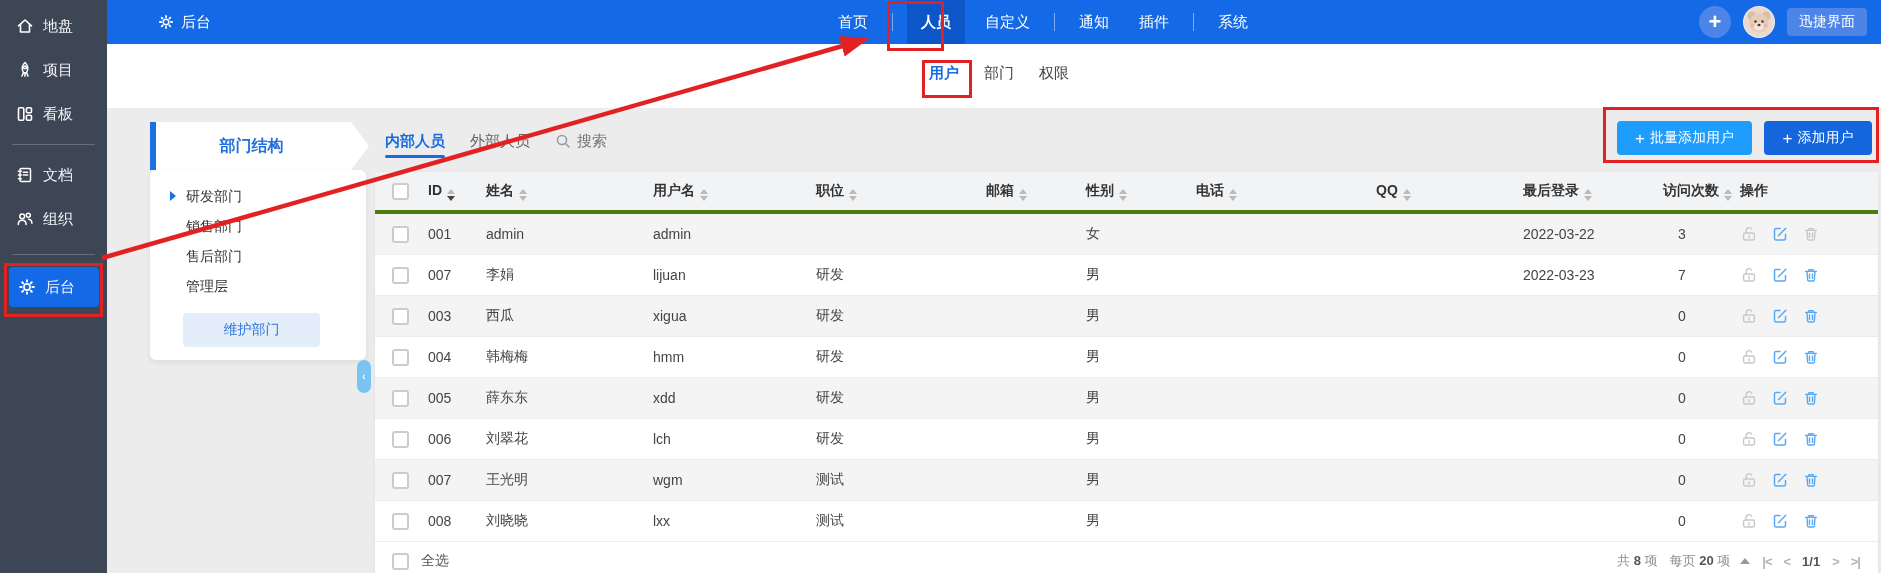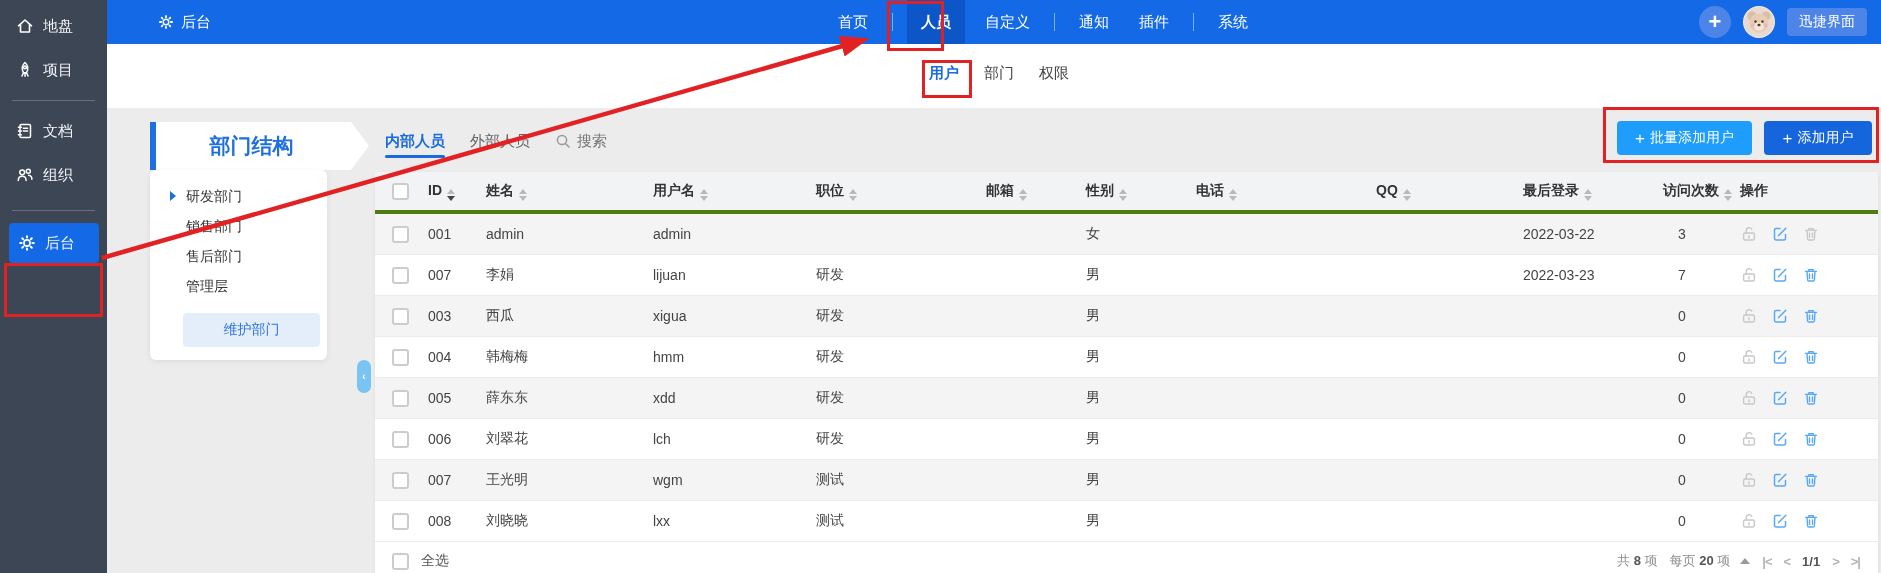--- a/index.html
+++ b/index.html
@@ -33,23 +33,23 @@
 
   
   .subnav-tabs{position:absolute;left:929px;top:60px;display:flex;gap:25px;font-size:15px;color:#444;z-index:3;}
   .subnav-tab{cursor:pointer;padding:4px 0;}
   .subnav-tab.active{color:#1b6be0;font-weight:bold;}
 
   
   .dept-banner{position:absolute;left:150px;top:122px;width:213px;height:48px;background:#fff;z-index:2;
     clip-path:polygon(0 0,calc(100% - 18px) 0,100% 50%,calc(100% - 18px) 100%,0 100%);
     border-left:6px solid #1f6fe0;display:flex;align-items:center;justify-content:center;
-    color:#1f6fe0;font-size:21px;font-weight:bold;box-shadow:0 1px 3px rgba(0,0,0,.08);}
+    color:#1f6fe0;font-size:16px;font-weight:bold;box-shadow:0 1px 3px rgba(0,0,0,.08);}
   .dept-banner span{margin-right:22px;}
-  .dept-panel{position:absolute;left:150px;top:170px;width:177px;height:190px;background:#fff;border-radius:6px;box-shadow:0 2px 6px rgba(0,0,0,.07);z-index:2;}
+  .dept-panel{position:absolute;left:150px;top:170px;width:216px;height:190px;background:#fff;border-radius:6px;box-shadow:0 2px 6px rgba(0,0,0,.07);z-index:2;}
   .dept-tree{padding-top:11px;}
   .dept-item{position:relative;height:30px;line-height:30px;padding-left:36px;font-size:14px;color:#333;cursor:pointer;}
   .dept-caret{position:absolute;left:20px;top:10px;width:0;height:0;border-left:6px solid #1f6fe0;border-top:5px solid transparent;border-bottom:5px solid transparent;}
   .dept-btn{position:absolute;left:33px;top:143px;width:137px;height:34px;background:#e4eefb;color:#2e74de;font-size:14px;border:none;border-radius:4px;display:flex;align-items:center;justify-content:center;cursor:pointer;}
   .collapse-handle{position:absolute;left:357px;top:360px;width:14px;height:33px;border-radius:7px;background:#79c4f3;color:#fff;display:flex;align-items:center;justify-content:center;font-size:10px;font-weight:bold;cursor:pointer;z-index:2;}
 
   
   .people-tabs{position:absolute;left:385px;top:126px;height:30px;display:flex;align-items:center;gap:25px;font-size:15px;color:#666;z-index:2;}
   .ptab{cursor:pointer;position:relative;height:30px;display:flex;align-items:center;}
   .ptab.active{color:#1b6be0;font-weight:bold;}
@@ -123,20 +123,30 @@
         <svg width="20" height="20" viewBox="0 0 20 20" fill="none" stroke="#fff" stroke-width="1.5" stroke-linecap="round" stroke-linejoin="round">
             <path d="M10 2.5 C12.8 5 13.6 9 11.4 12.8 H8.6 C6.4 9 7.2 5 10 2.5 Z"></path>
             <circle cx="10" cy="7.4" r="1.4"></circle>
             <path d="M8.4 12.8 L7 16"></path>
             <path d="M11.6 12.8 L13 16"></path>
             <path d="M10 13.2 V16.2"></path>
           </svg>
       </span>
       <span>项目</span>
     </div>
+    <div class="side-item">
+      <span class="s-ico">
+        <svg width="20" height="20" viewBox="0 0 20 20" fill="none" stroke="#fff" stroke-width="1.6" stroke-linejoin="round">
+            <rect x="3.5" y="3.8" width="5.3" height="12.4" rx="1.2"></rect>
+            <rect x="11.4" y="3.8" width="5.1" height="5" rx="1.2"></rect>
+            <rect x="11.4" y="11.2" width="5.1" height="5" rx="1.2"></rect>
+          </svg>
+      </span>
+      <span>看板</span>
+    </div>
     <div class="side-div"></div>
     <div class="side-item">
       <span class="s-ico">
         <svg width="20" height="20" viewBox="0 0 20 20" fill="none" stroke="#fff" stroke-width="1.5" stroke-linecap="round" stroke-linejoin="round">
             <rect x="5" y="3.5" width="10.5" height="13" rx="1.3"></rect>
             <path d="M8.3 7.2 H12.6"></path>
             <path d="M8.3 10 H12.6"></path>
             <path d="M3.4 6.2 H6.4"></path>
             <path d="M3.4 10 H6.4"></path>
             <path d="M3.4 13.8 H6.4"></path>

